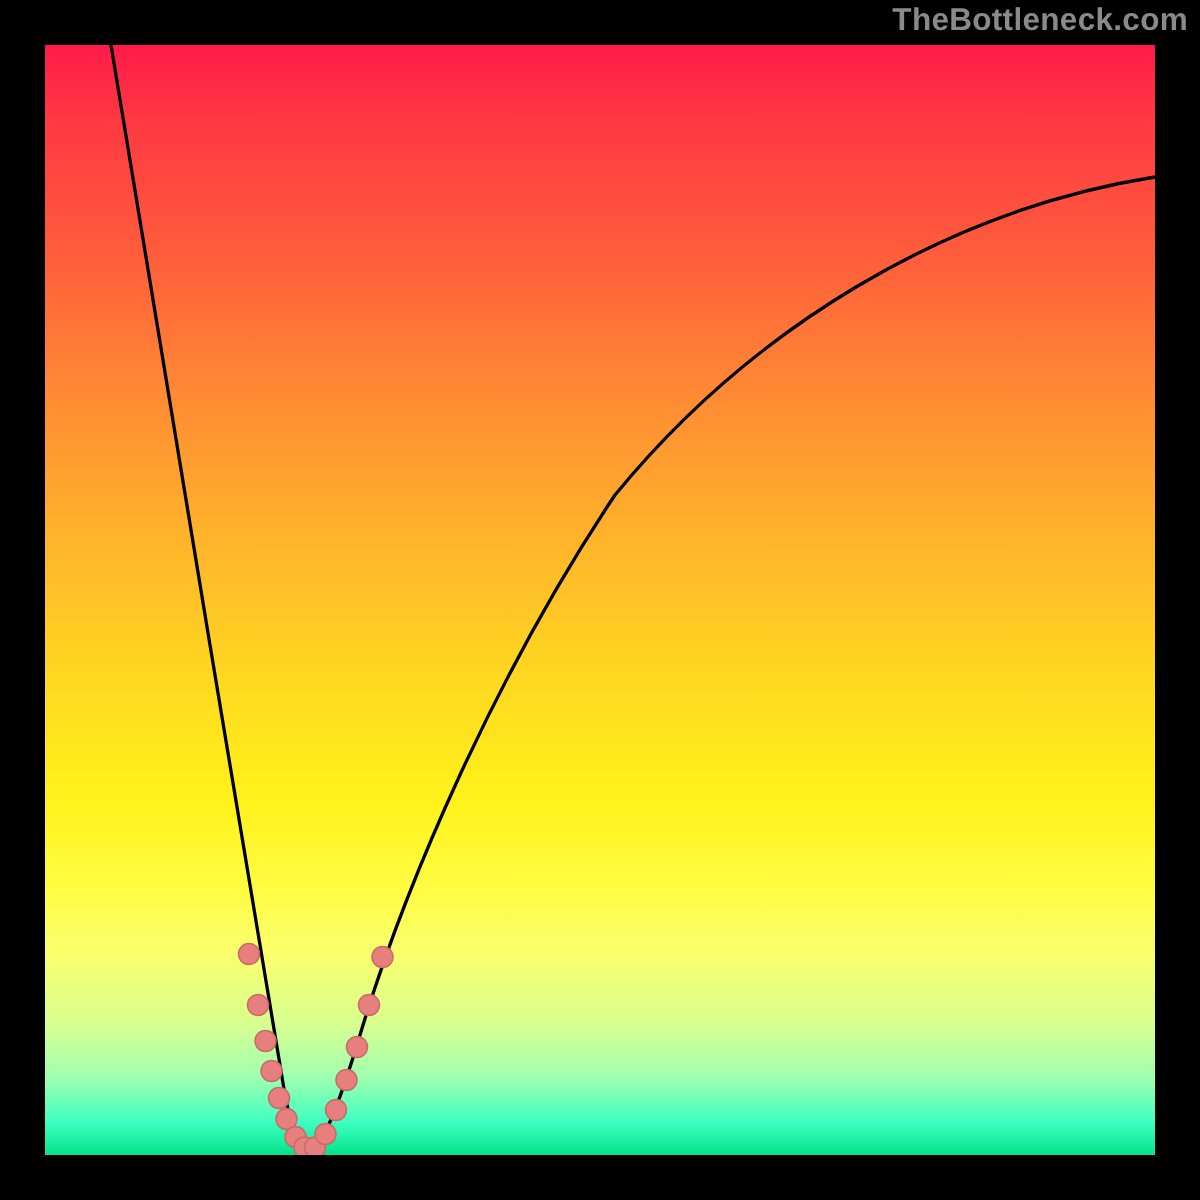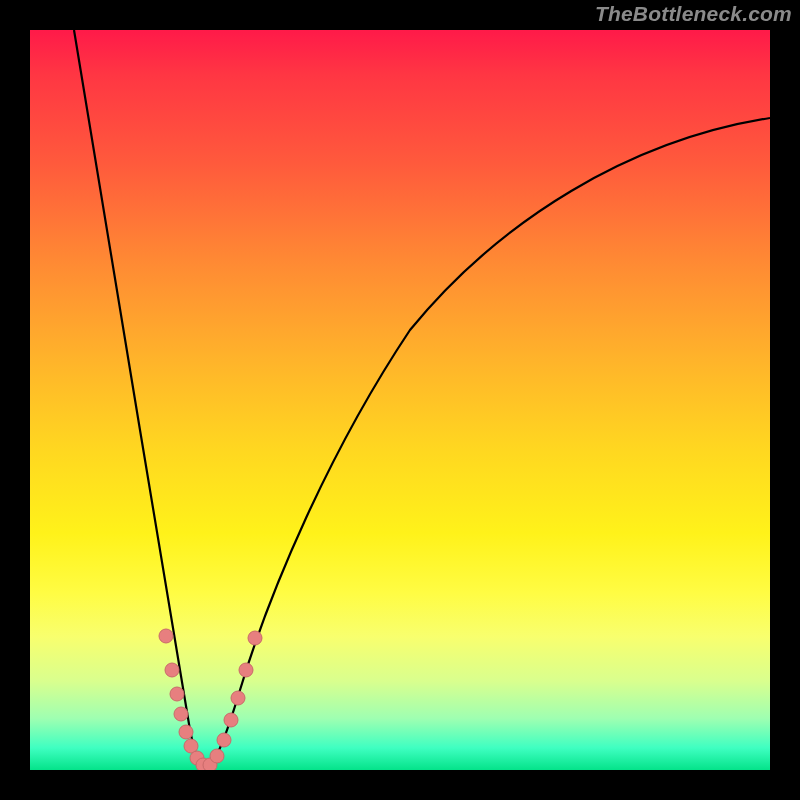--- a/index.html
+++ b/index.html
@@ -10,21 +10,20 @@
     overflow: hidden;
     background: #000;
   }
   .frame {
     position: absolute;
     left: 0;
     top: 0;
     width: 800px;
     height: 800px;
     background: #000;
-    font-style: italic;
   }
   .plot {
     position: absolute;
     left: 30px;
     top: 30px;
     width: 740px;
     height: 740px;
     background: linear-gradient(to bottom,
       #ff1a49 0%,
       #ff3643 6%,

